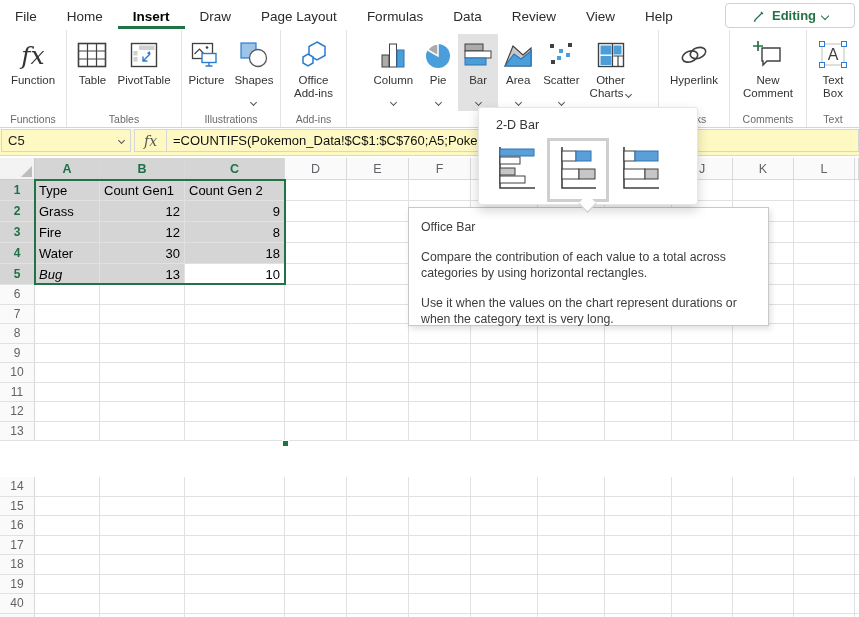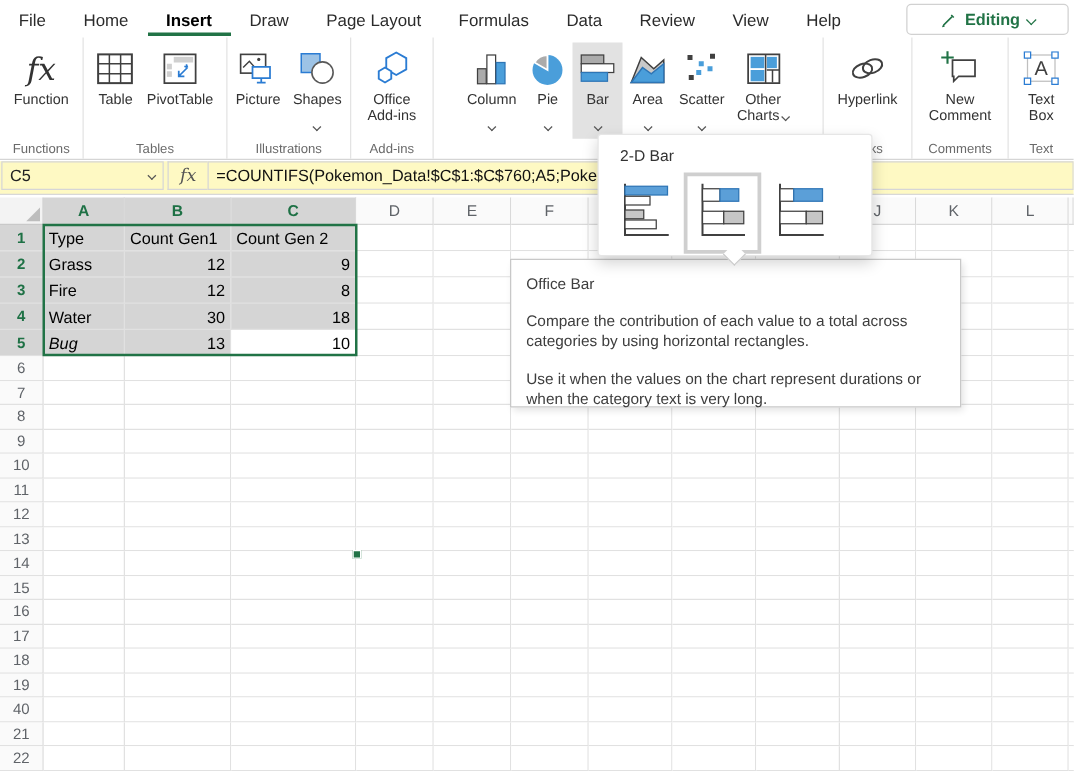--- a/index.html
+++ b/index.html
@@ -541,21 +541,21 @@
         <div class="cell" style="width: 62px; flex: 0 0 62px;"></div>
         <div class="cell" style="width: 62px; flex: 0 0 62px;"></div>
         <div class="cell" style="width: 67px; flex: 0 0 67px;"></div>
         <div class="cell" style="width: 67px; flex: 0 0 67px;"></div>
         <div class="cell" style="width: 67px; flex: 0 0 67px;"></div>
         <div class="cell" style="width: 61px; flex: 0 0 61px;"></div>
         <div class="cell" style="width: 61px; flex: 0 0 61px;"></div>
         <div class="cell" style="width: 61px; flex: 0 0 61px;"></div>
         <div class="cell" style="flex: 1 1 0%;"></div>
       </div>
-      <div class="grow" style="height: 19.5px;">
+      <div class="grow" style="height: 19.5px; margin-top: 36px;">
         <div class="rhead">14</div>
         <div class="cell" style="width: 65px; flex: 0 0 65px;"></div>
         <div class="cell" style="width: 85px; flex: 0 0 85px;"></div>
         <div class="cell" style="width: 100px; flex: 0 0 100px;"></div>
         <div class="cell" style="width: 62px; flex: 0 0 62px;"></div>
         <div class="cell" style="width: 62px; flex: 0 0 62px;"></div>
         <div class="cell" style="width: 62px; flex: 0 0 62px;"></div>
         <div class="cell" style="width: 67px; flex: 0 0 67px;"></div>
         <div class="cell" style="width: 67px; flex: 0 0 67px;"></div>
         <div class="cell" style="width: 67px; flex: 0 0 67px;"></div>

